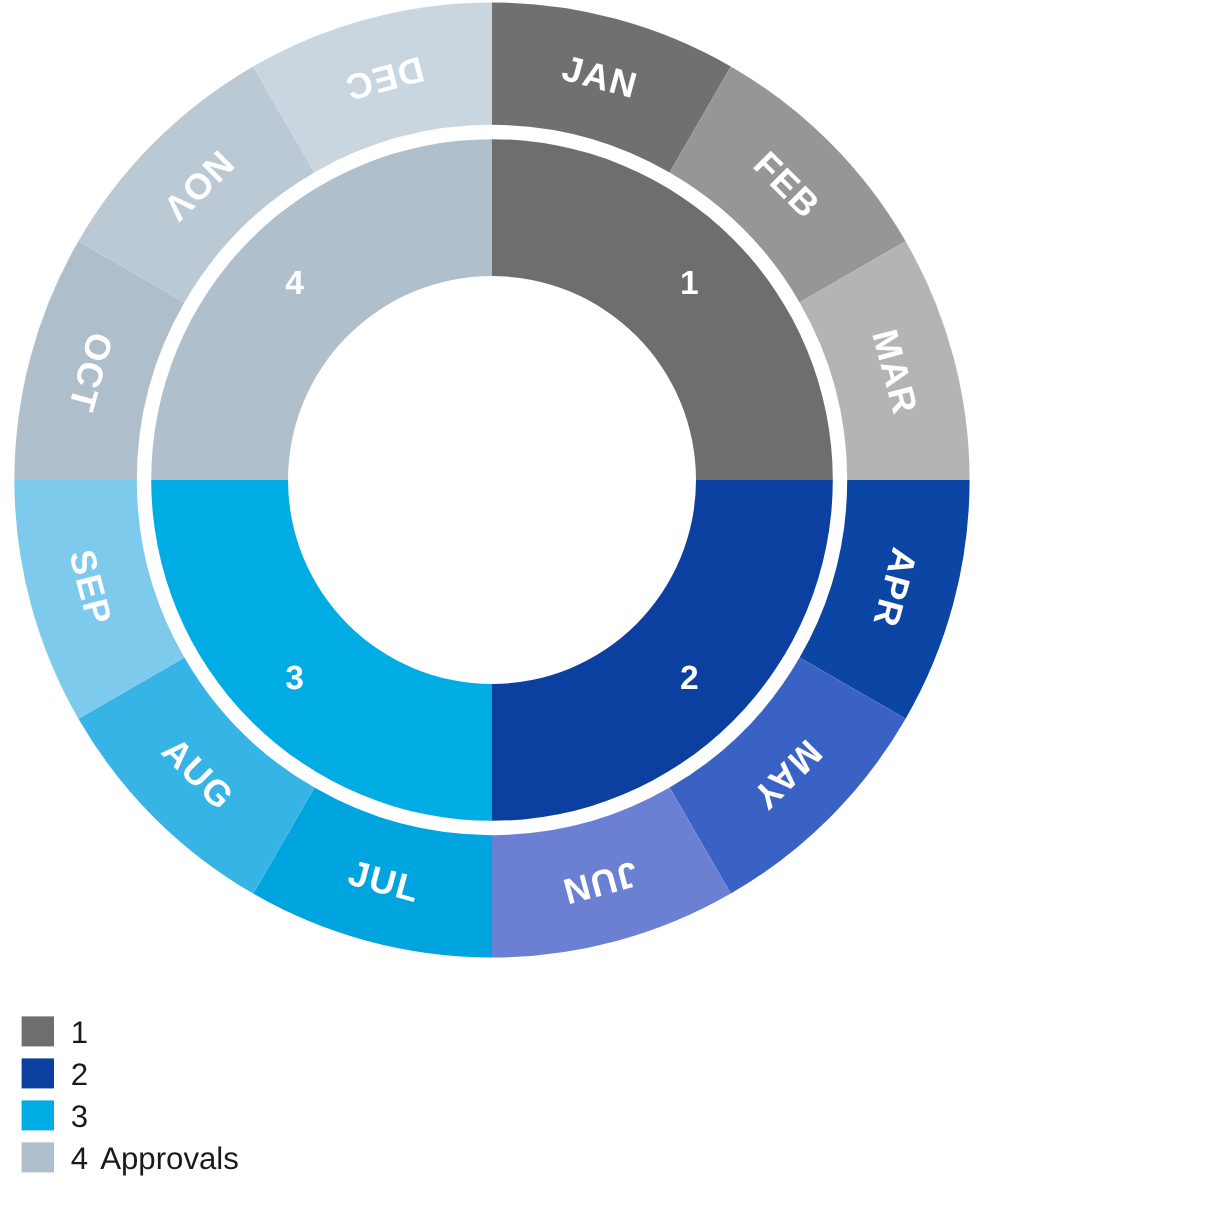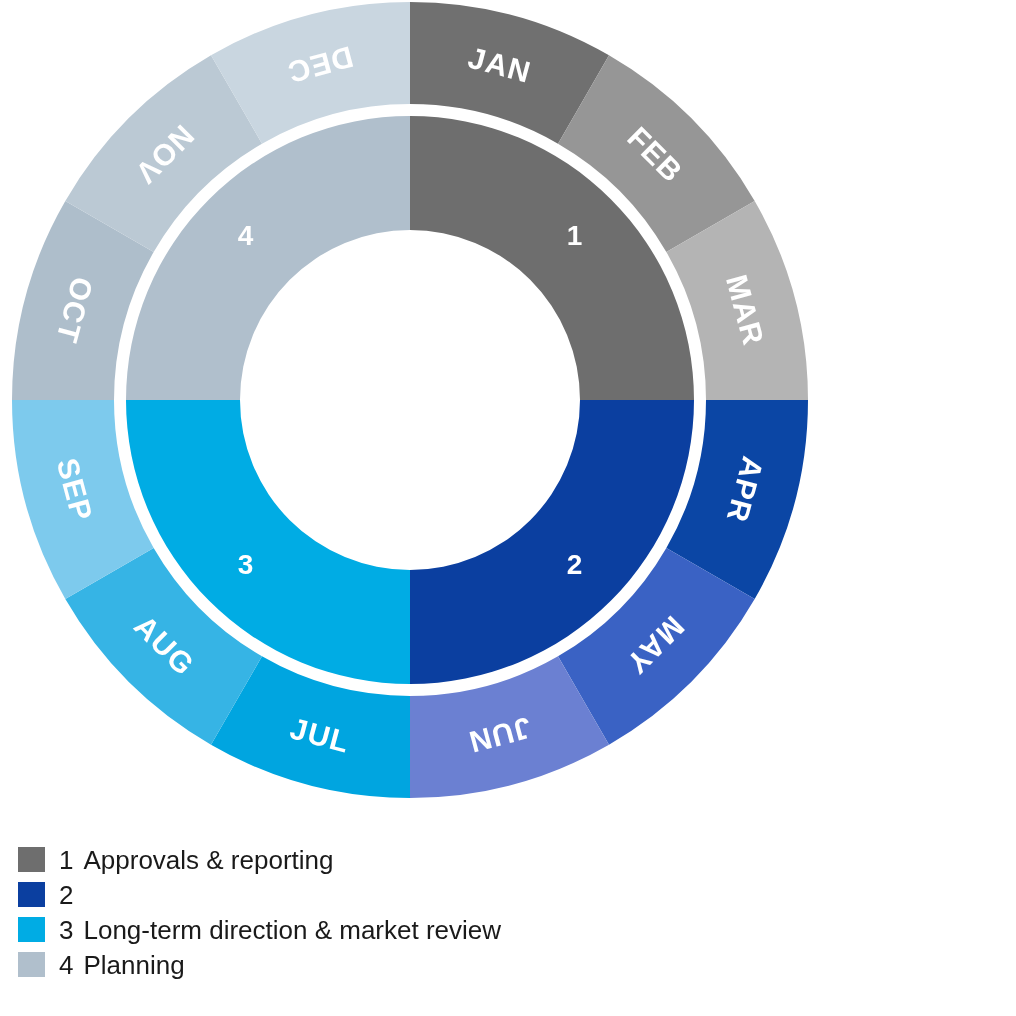--- a/index.html
+++ b/index.html
@@ -121,29 +121,27 @@
         <text class="quarter-label" x="245.45625201789042" y="564.5437479821096">3</text>
         <text class="quarter-label" x="245.45625201789036" y="235.45625201789042">4</text>
       </g>
   </svg>
 </div>
 
 <div id="legend">
     <div class="legend-row">
       <span class="legend-swatch" style="background: rgb(110, 110, 110);"></span>
       <span class="legend-num">1</span>
-      <span class="legend-text">Approvals &amp; reporting</span>
     </div>
     <div class="legend-row">
       <span class="legend-swatch" style="background: rgb(11, 63, 160);"></span>
       <span class="legend-num">2</span>
     </div>
     <div class="legend-row">
       <span class="legend-swatch" style="background: rgb(0, 172, 228);"></span>
       <span class="legend-num">3</span>
-      <span class="legend-text">Long-term direction &amp; market review</span>
     </div>
     <div class="legend-row">
       <span class="legend-swatch" style="background: rgb(176, 191, 204);"></span>
       <span class="legend-num">4</span>
-      <span class="legend-text">Planning</span>
+      <span class="legend-text">Approvals</span>
     </div>
   </div>
 
 </body></html>

